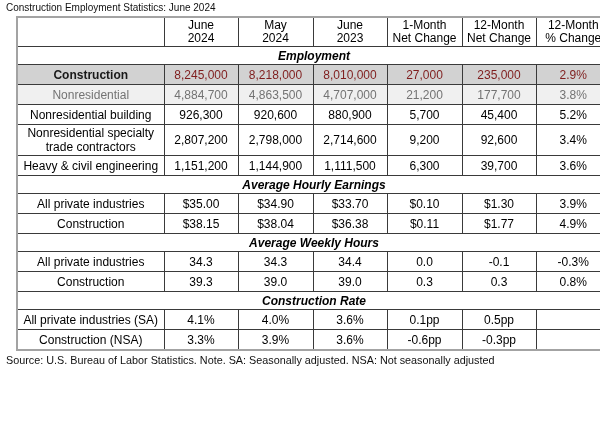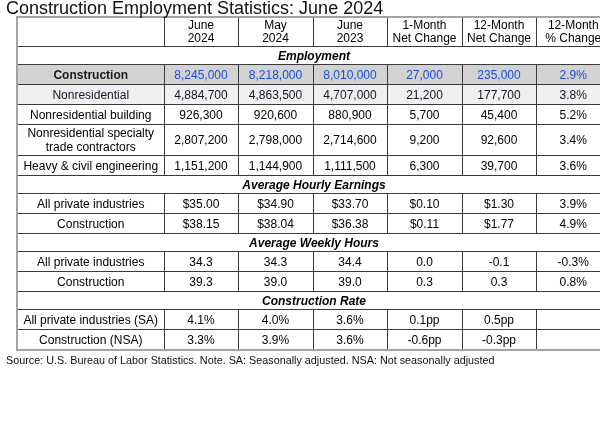--- a/index.html
+++ b/index.html
@@ -10,21 +10,21 @@
     font-family: "Liberation Sans", sans-serif;
     color: #000000;
   }
   .page {
     width: 600px;
     height: 432px;
     overflow: hidden;
     background: #ffffff;
   }
   .page-title {
-    font-size: 18px;
+    font-size: 10px;
     line-height: 14px;
     padding: 1px 0 1px 6px;
     color: #111111;
   }
   table.stats {
     border-collapse: collapse;
     table-layout: fixed;
     margin-left: 16px;
     width: 594px;
     border: 2px solid #a3a3a3;
@@ -50,29 +50,29 @@
   }
   tr.section-row td {
     font-weight: bold;
     font-style: italic;
     height: 15px;
     background: #ffffff;
     color: #000000;
   }
   tr.style-total td {
     background: #d2d2d2;
-    color: #1d4ed8;
+    color: #7f1d1d;
   }
   tr.style-total td.label-cell {
     font-weight: bold;
     color: #191919;
   }
   tr.style-aggregate td {
     background: #f0f0f0;
-    color: #0f172a;
+    color: #737373;
   }
   tr.style-normal td {
     background: #ffffff;
     color: #000000;
   }
   td.cell-filled {
     background: #bfbfbf;
   }
   .source-note {
     font-size: 10.8px;

